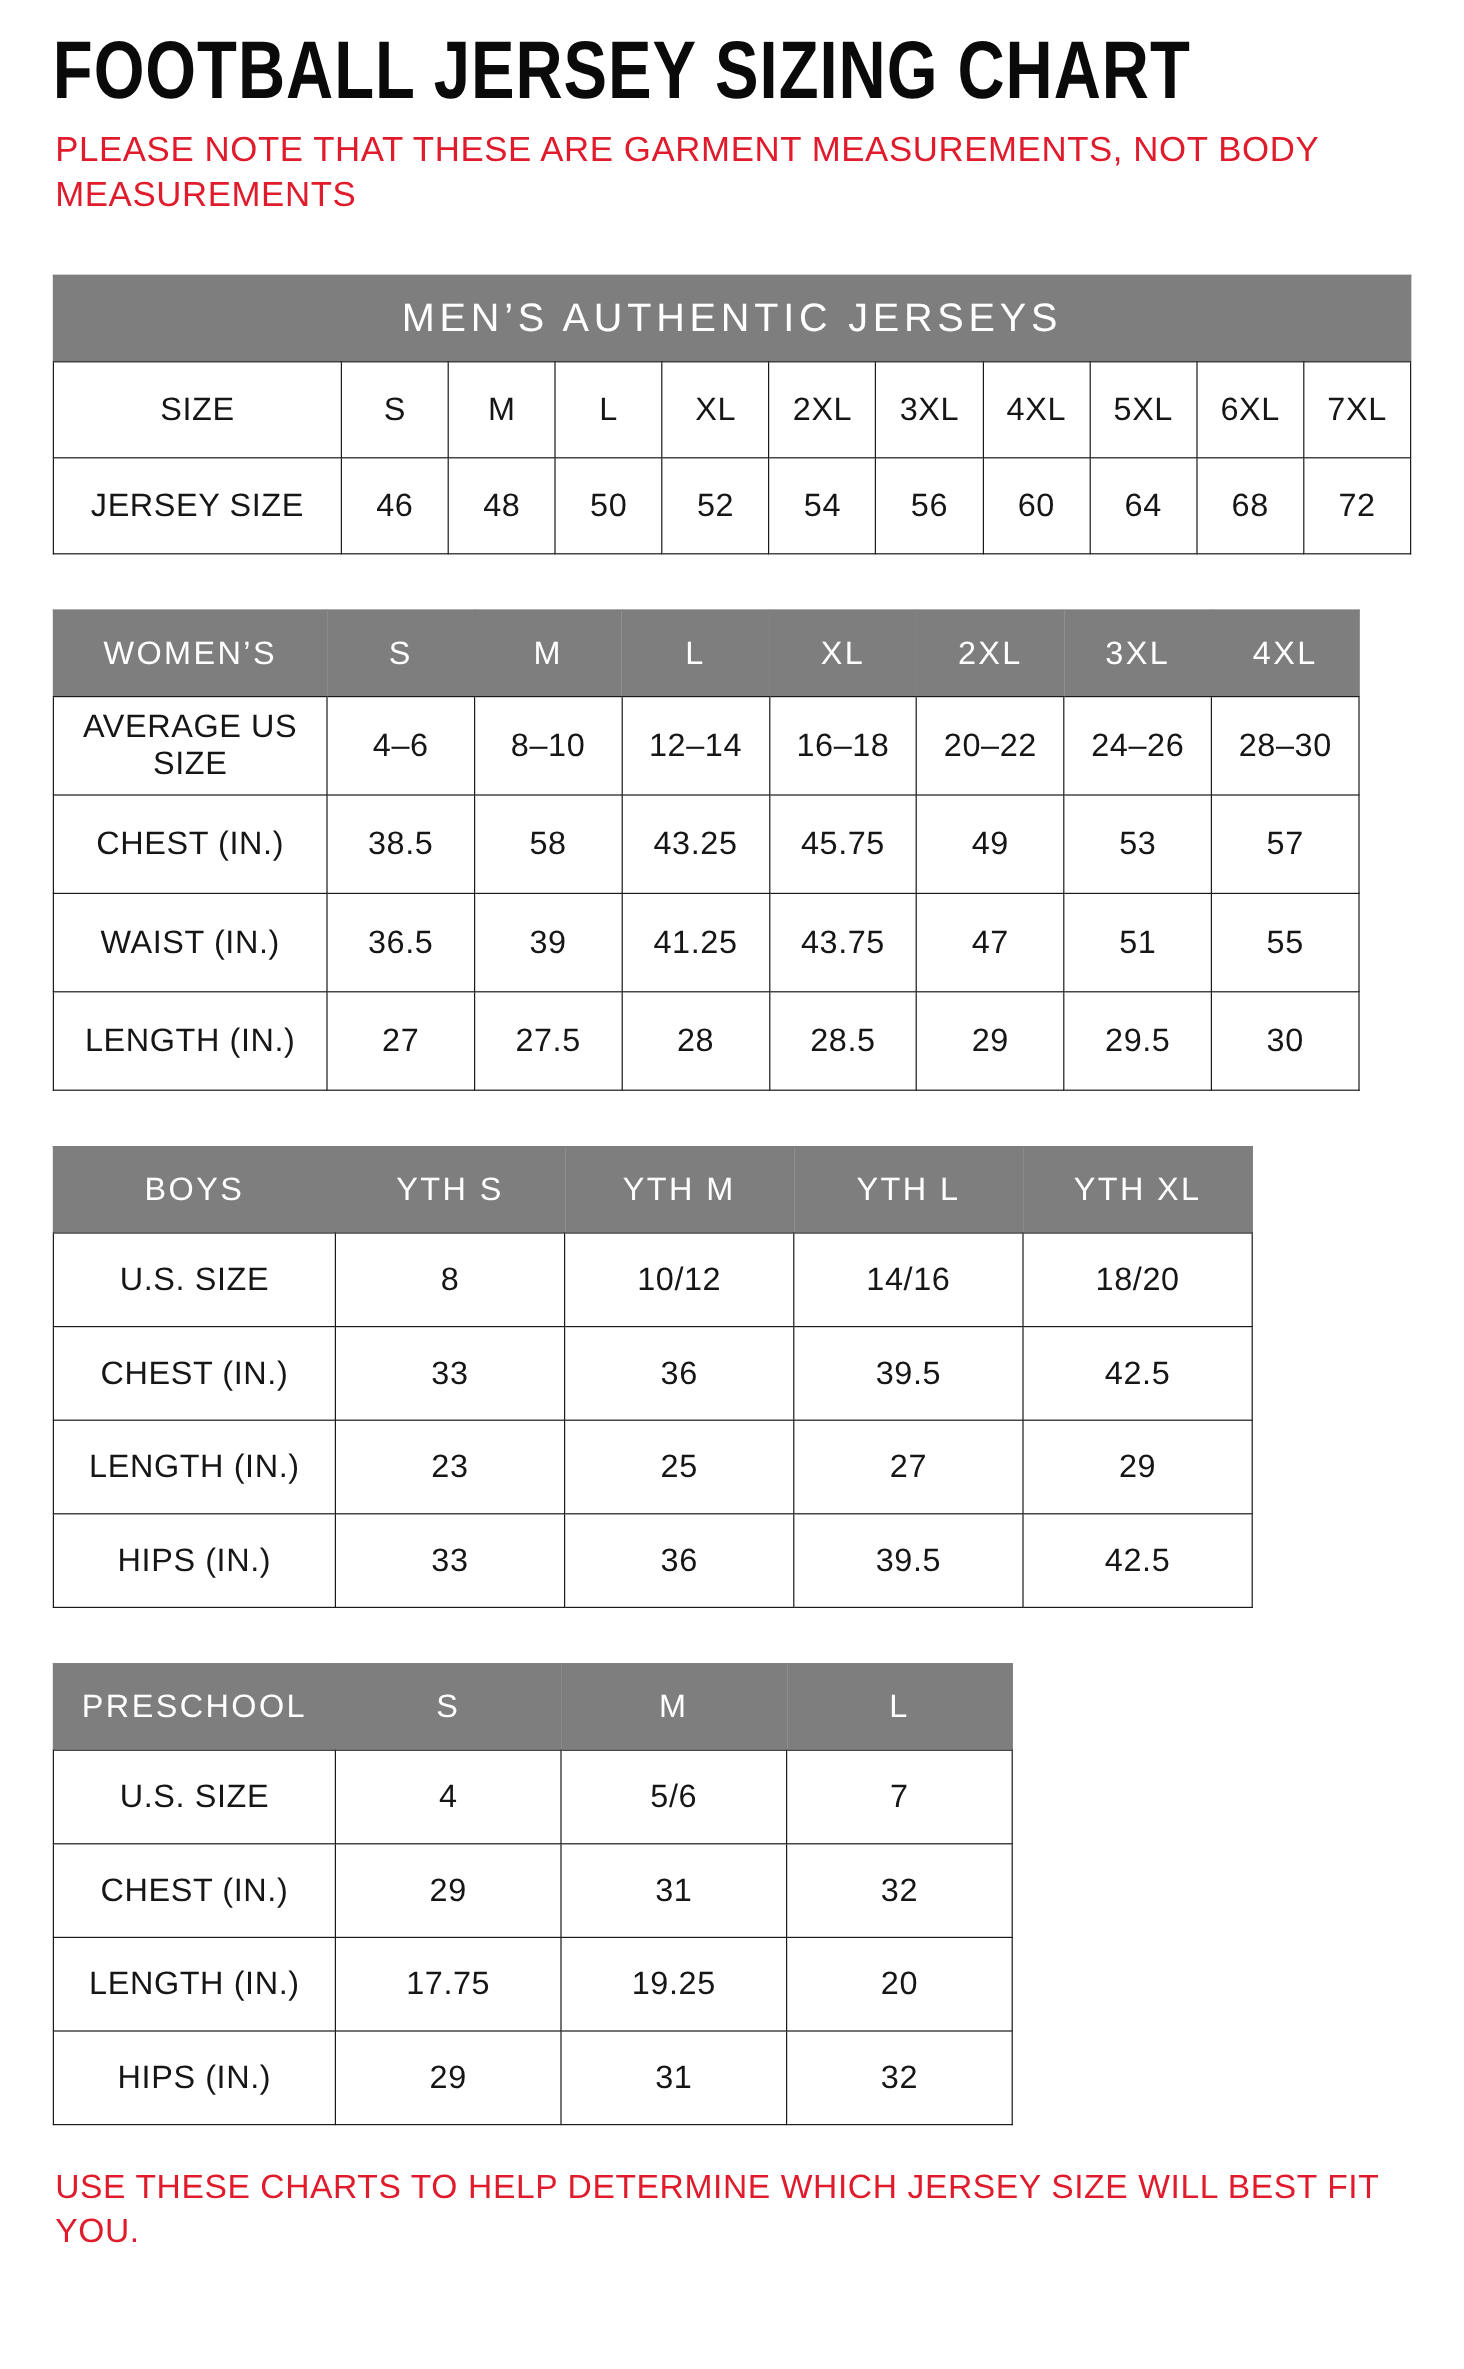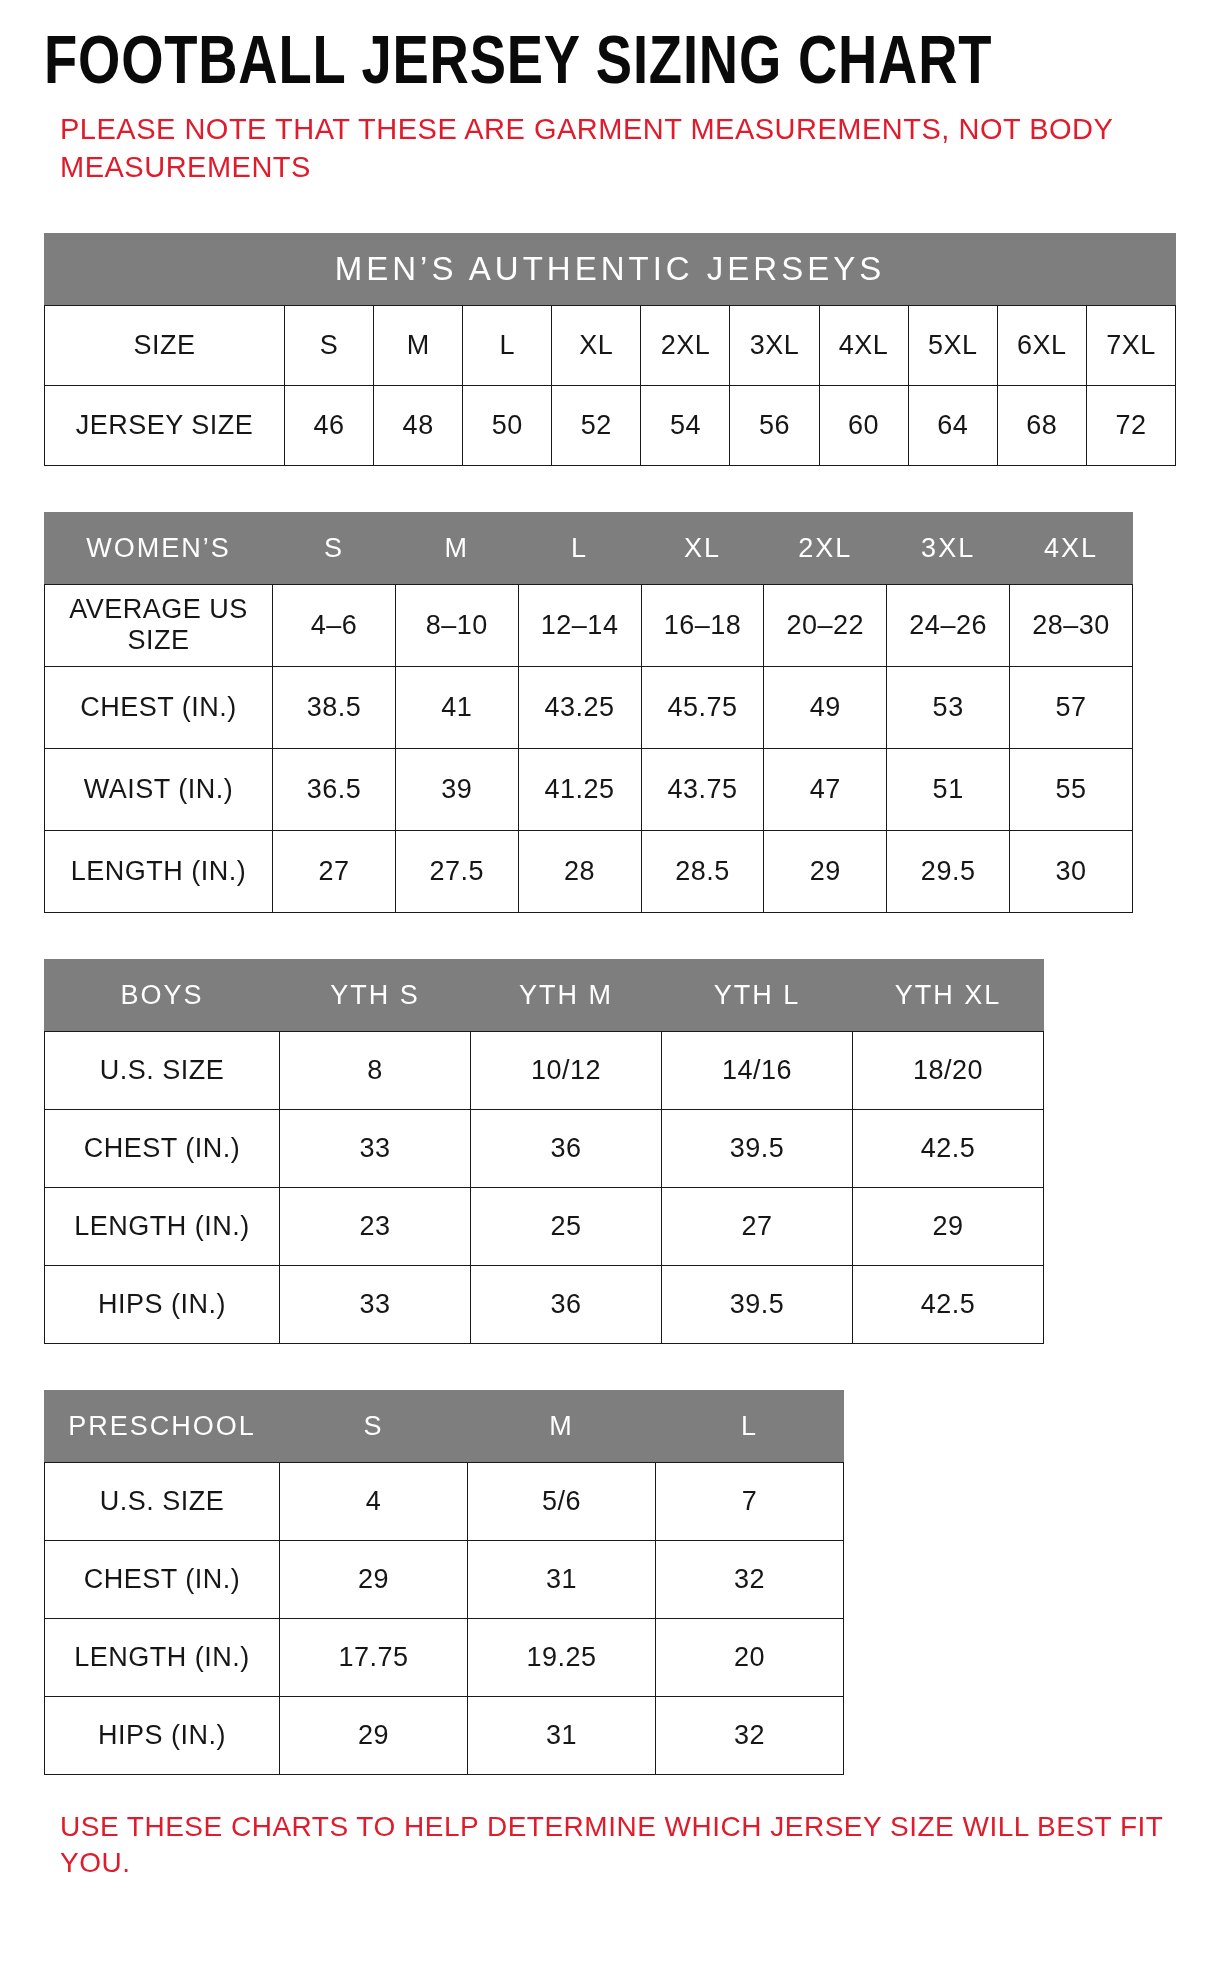--- a/index.html
+++ b/index.html
@@ -26,21 +26,21 @@
     transform-origin: left center;
     color: #0a0a0a;
   }
 
   
   .note {
     color: var(--accent-red, #e01b2c);
     font-size: 29px;
     line-height: 1.3;
     letter-spacing: 0.5px;
-    margin: 16px;
+    margin: 2px;
     max-width: 1100px;
   }
   .note-bottom {
     margin-top: 34px;
     font-size: 28px;
     max-width: 1150px;
   }
 
   
   table.tbl {
@@ -164,21 +164,21 @@
           <td class="value-cell">8–10</td>
           <td class="value-cell">12–14</td>
           <td class="value-cell">16–18</td>
           <td class="value-cell">20–22</td>
           <td class="value-cell">24–26</td>
           <td class="value-cell">28–30</td>
         </tr>
         <tr>
           <td class="label-cell">CHEST (IN.)</td>
           <td class="value-cell">38.5</td>
-          <td class="value-cell">41</td>
+          <td class="value-cell">58</td>
           <td class="value-cell">43.25</td>
           <td class="value-cell">45.75</td>
           <td class="value-cell">49</td>
           <td class="value-cell">53</td>
           <td class="value-cell">57</td>
         </tr>
         <tr>
           <td class="label-cell">WAIST (IN.)</td>
           <td class="value-cell">36.5</td>
           <td class="value-cell">39</td>

